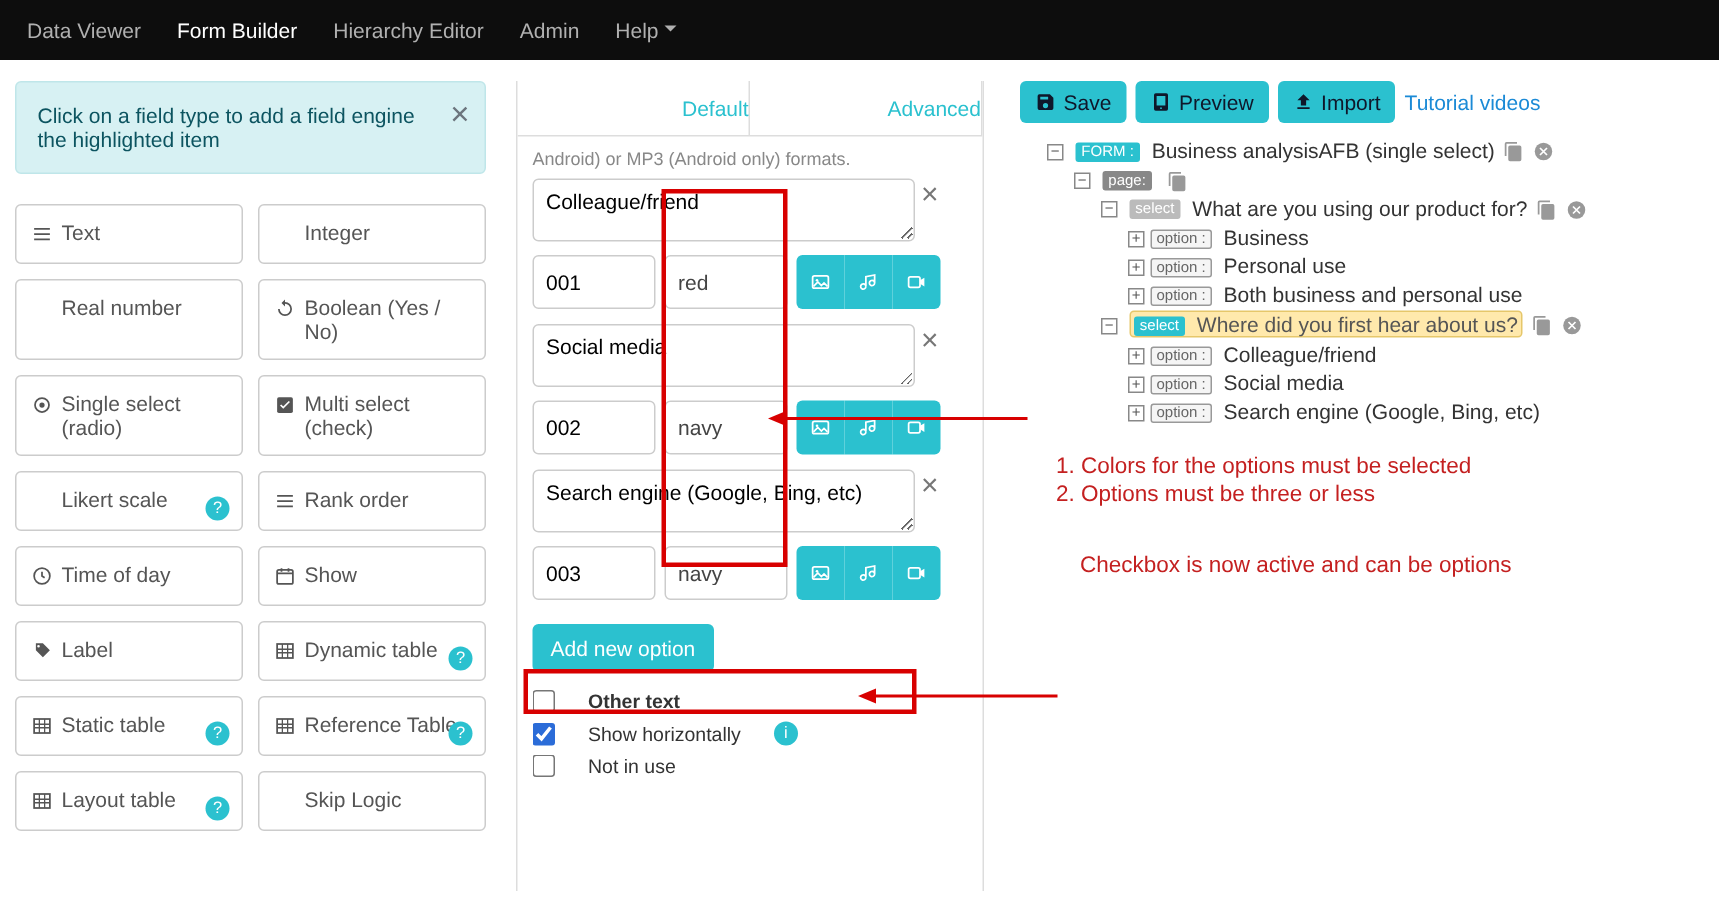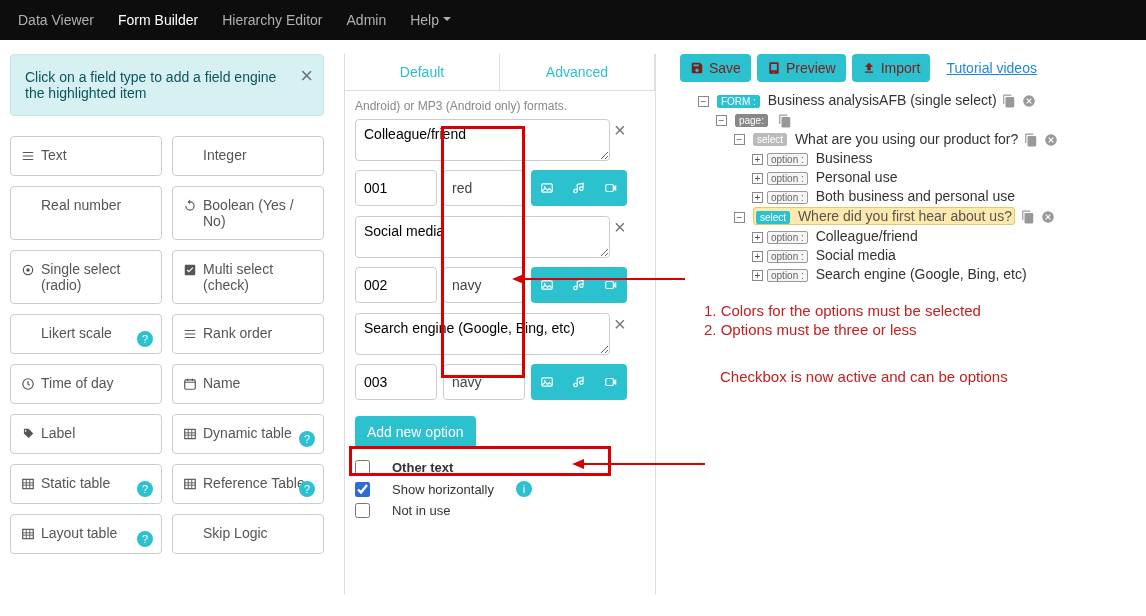--- a/index.html
+++ b/index.html
@@ -13,21 +13,21 @@
   .palette{width:320px;height:540px;overflow:auto;padding-right:6px}
   .hint{background:#d7f1f3;border:1px solid #bfe6e9;border-radius:4px;padding:14px 36px 14px 14px;color:#0c5460;position:relative;margin-bottom:20px}
   .hint .x{position:absolute;right:10px;top:10px;color:#6c757d;font-size:22px;cursor:pointer;line-height:1}
   .pgrid{display:grid;grid-template-columns:1fr 1fr;gap:10px}
   .ftype{border:1px solid #ccc;background:#fff;border-radius:4px;padding:10px 10px;color:#555;font-size:14px;cursor:pointer;display:flex;align-items:flex-start;gap:6px;position:relative;min-height:40px}
   .ftype .ico{width:14px;flex:0 0 14px;color:#555}
   .ftype .q{position:absolute;right:8px;bottom:6px;width:16px;height:16px;border-radius:50%;background:#2bc1cf;color:#fff;font-size:11px;line-height:16px;text-align:center}
   
   .editor{width:312px;border-left:1px solid #ddd;border-right:1px solid #ddd;padding:0 0 10px;height:540px;overflow:auto;position:relative}
   .tabs{display:flex;border-bottom:1px solid #ddd}
-  .tab{flex:1;text-align:center;padding:10px 0;color:#2bc1cf;cursor:pointer;border-right:1px solid #ddd}
+  .tab{flex:1;text-align:right;padding:10px 0;color:#2bc1cf;cursor:pointer;border-right:1px solid #ddd}
   .tab.active{color:#2bc1cf}
   .econt{padding:8px 10px}
   .cutline{color:#888;font-size:12px;margin-bottom:6px}
   .optrow{margin-bottom:6px}
   .opttext{width:255px;height:42px;border:1px solid #ccc;border-radius:4px;padding:6px 8px;resize:both;font-size:14px;font-family:inherit}
   .optx{color:#777;font-size:20px;margin-left:4px;vertical-align:top;cursor:pointer;display:inline-block}
   .codeRow{display:flex;gap:6px;margin:6px 0 10px;align-items:center}
   .codeIn{width:82px;height:36px;border:1px solid #ccc;border-radius:4px;padding:0 8px;font-size:14px}
   .colorIn{width:82px;height:36px;border:1px solid #ccc;border-radius:4px;padding:0 8px;font-size:14px;color:#444}
   .mediaBtns{display:flex}
@@ -35,22 +35,22 @@
   .mbtn:first-child{border-radius:4px 0 0 4px}
   .mbtn:last-child{border-radius:0 4px 4px 0}
   .addBtn{background:#2bc1cf;color:#fff;border:none;border-radius:4px;padding:8px 12px;font-size:14px;cursor:pointer;margin:6px 0}
   .chkRow{margin:6px 0;font-size:13px;color:#333;display:flex;align-items:flex-end;gap:22px}
   .chkRow input{width:15px;height:15px}
   .infoI{width:16px;height:16px;border-radius:50%;background:#2bc1cf;color:#fff;font-size:11px;line-height:16px;text-align:center;display:inline-block}
   .refName{color:#666;margin-top:8px;font-size:14px}
   
   .right{flex:1;padding:0 10px}
   .actions{display:flex;gap:6px;align-items:center;margin-bottom:10px;flex-wrap:wrap}
-  .abtn{background:#2bc1cf;color:#7f1d1d;border:none;border-radius:4px;padding:6px 10px;font-size:14px;cursor:pointer;display:flex;align-items:center;gap:5px}
-  .tvlink{color:#1b8ad6;text-decoration:underline;cursor:pointer;margin-left:10px}
+  .abtn{background:#2bc1cf;color:#0f172a;border:none;border-radius:4px;padding:6px 10px;font-size:14px;cursor:pointer;display:flex;align-items:center;gap:5px}
+  .tvlink{color:#1b8ad6;cursor:pointer;}
   .tree ul{list-style:none;padding-left:18px}
   .tree li{margin:3px 0;white-space:nowrap}
   .togg{display:inline-block;width:11px;height:11px;border:1px solid #888;line-height:9px;text-align:center;font-size:10px;margin-right:4px;color:#555;cursor:pointer;vertical-align:middle}
   .badge{display:inline-block;border:1px solid #999;border-radius:2px;font-size:10px;padding:0 3px;margin-right:4px;color:#666;background:#f5f5f5;vertical-align:middle}
   .badge.form{background:#2bc1cf;color:#fff;border-color:#2bc1cf;font-weight:normal}
   .badge.page{background:#888;color:#fff;border-color:#888}
   .badge.sel{background:#bbb;color:#fff;border-color:#bbb}
   .badge.selA{background:#2bc1cf;color:#fff;border-color:#2bc1cf}
   .treeIco{display:inline-block;width:14px;height:14px;vertical-align:middle;margin-left:2px}
   .selRow{background:#ffe9ac;border:1px solid #e6c76a;border-radius:3px;padding:0 2px;display:inline-block;color:#555}
@@ -135,21 +135,21 @@
               <circle cx="12" cy="12" r="9" fill="none" stroke="currentColor" stroke-width="2"></circle>
               <path d="M12 7v5l3 2" stroke="currentColor" stroke-width="2" fill="none"></path>
             </svg></span>
           <span>Time of day</span>
         </div>
         <div class="ftype">
           <span class="ico"><svg class="ic" viewBox="0 0 24 24">
               <rect x="3" y="5" width="18" height="16" rx="2" fill="none" stroke="currentColor" stroke-width="2"></rect>
               <path d="M3 9h18M8 3v4M16 3v4" stroke="currentColor" stroke-width="2"></path>
             </svg></span>
-          <span>Name</span>
+          <span>Show</span>
         </div>
         <div class="ftype">
           <span class="ico"><svg class="ic" viewBox="0 0 24 24">
               <path d="M21 11l-8-8H5v8l8 8 8-8zM8 8a1.5 1.5 0 110-3 1.5 1.5 0 010 3z"></path>
             </svg></span>
           <span>Label</span>
         </div>
         <div class="ftype">
           <span class="ico"><svg class="ic" viewBox="0 0 24 24">
               <rect x="3" y="4" width="18" height="16" fill="none" stroke="currentColor" stroke-width="2"></rect>

